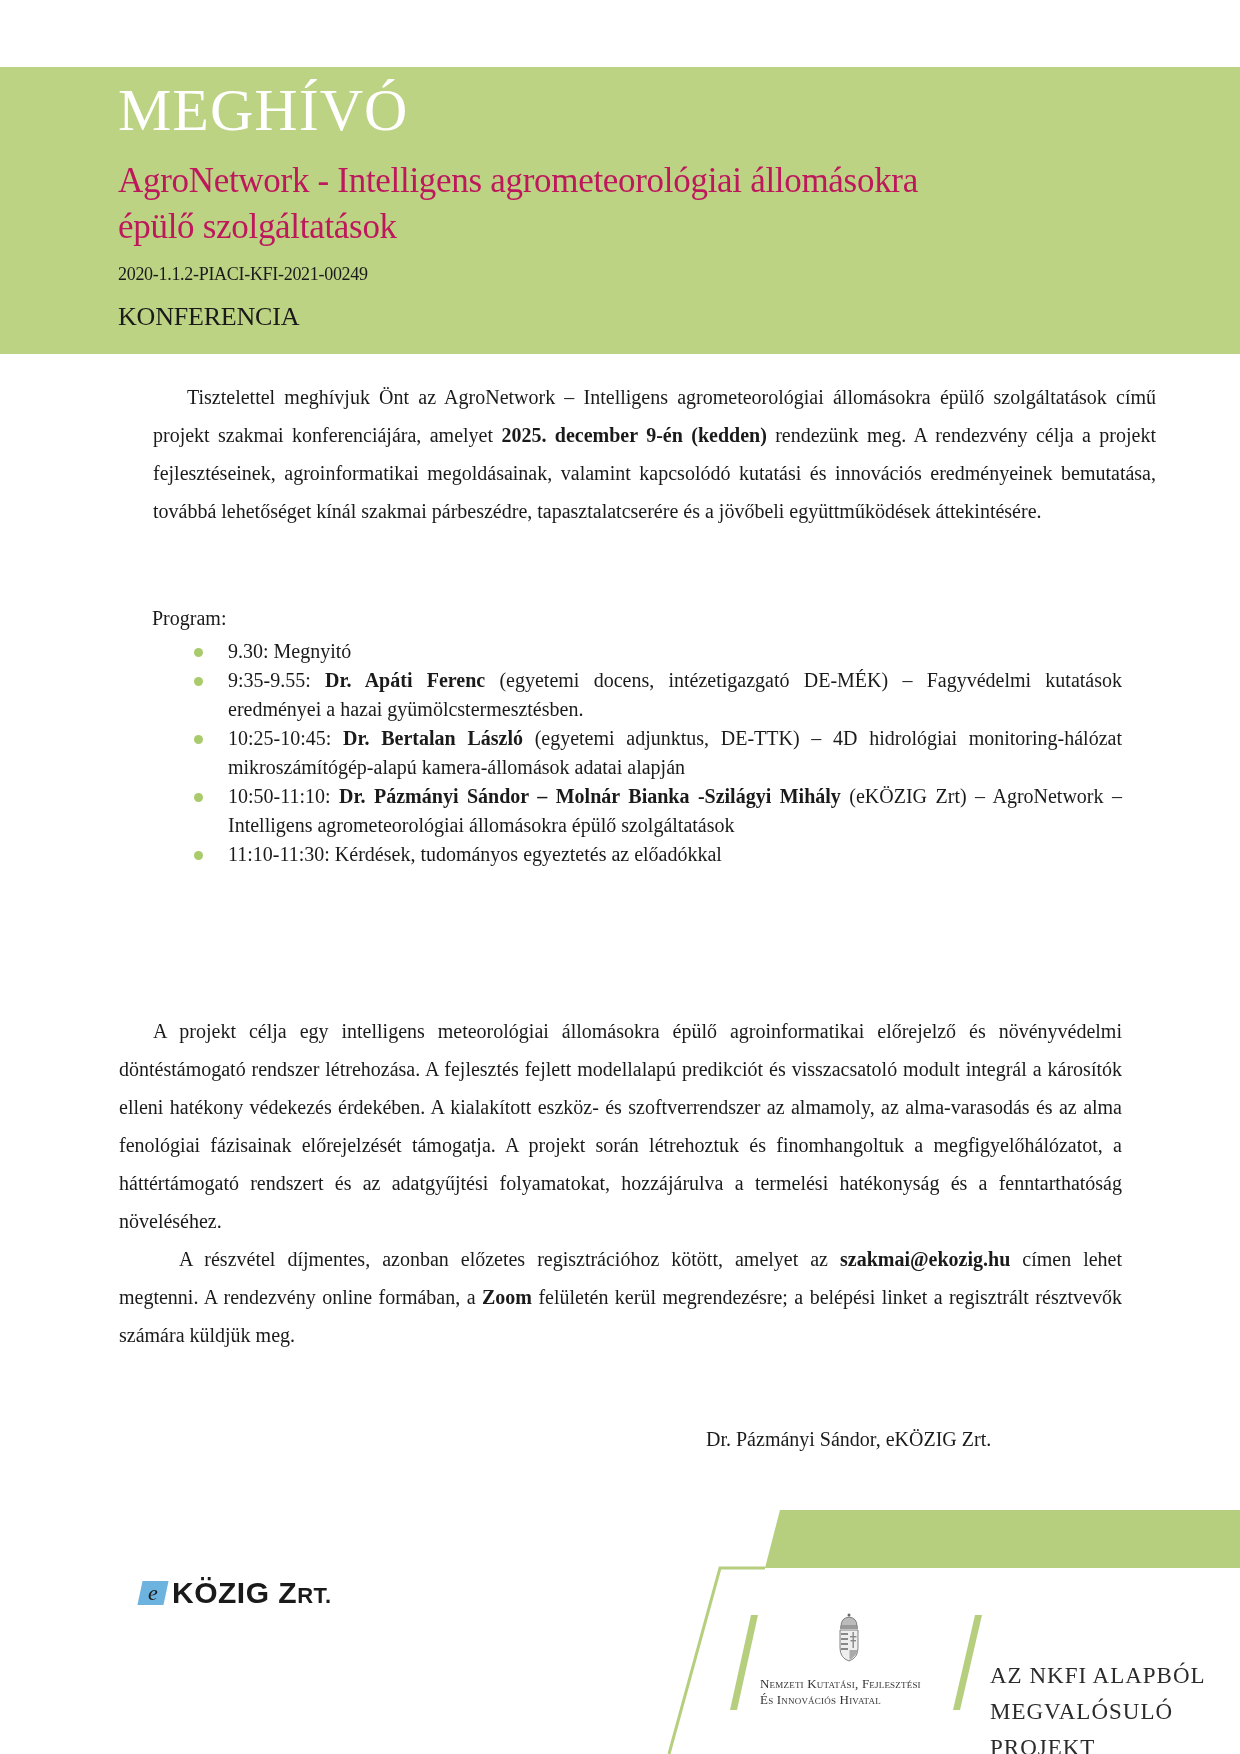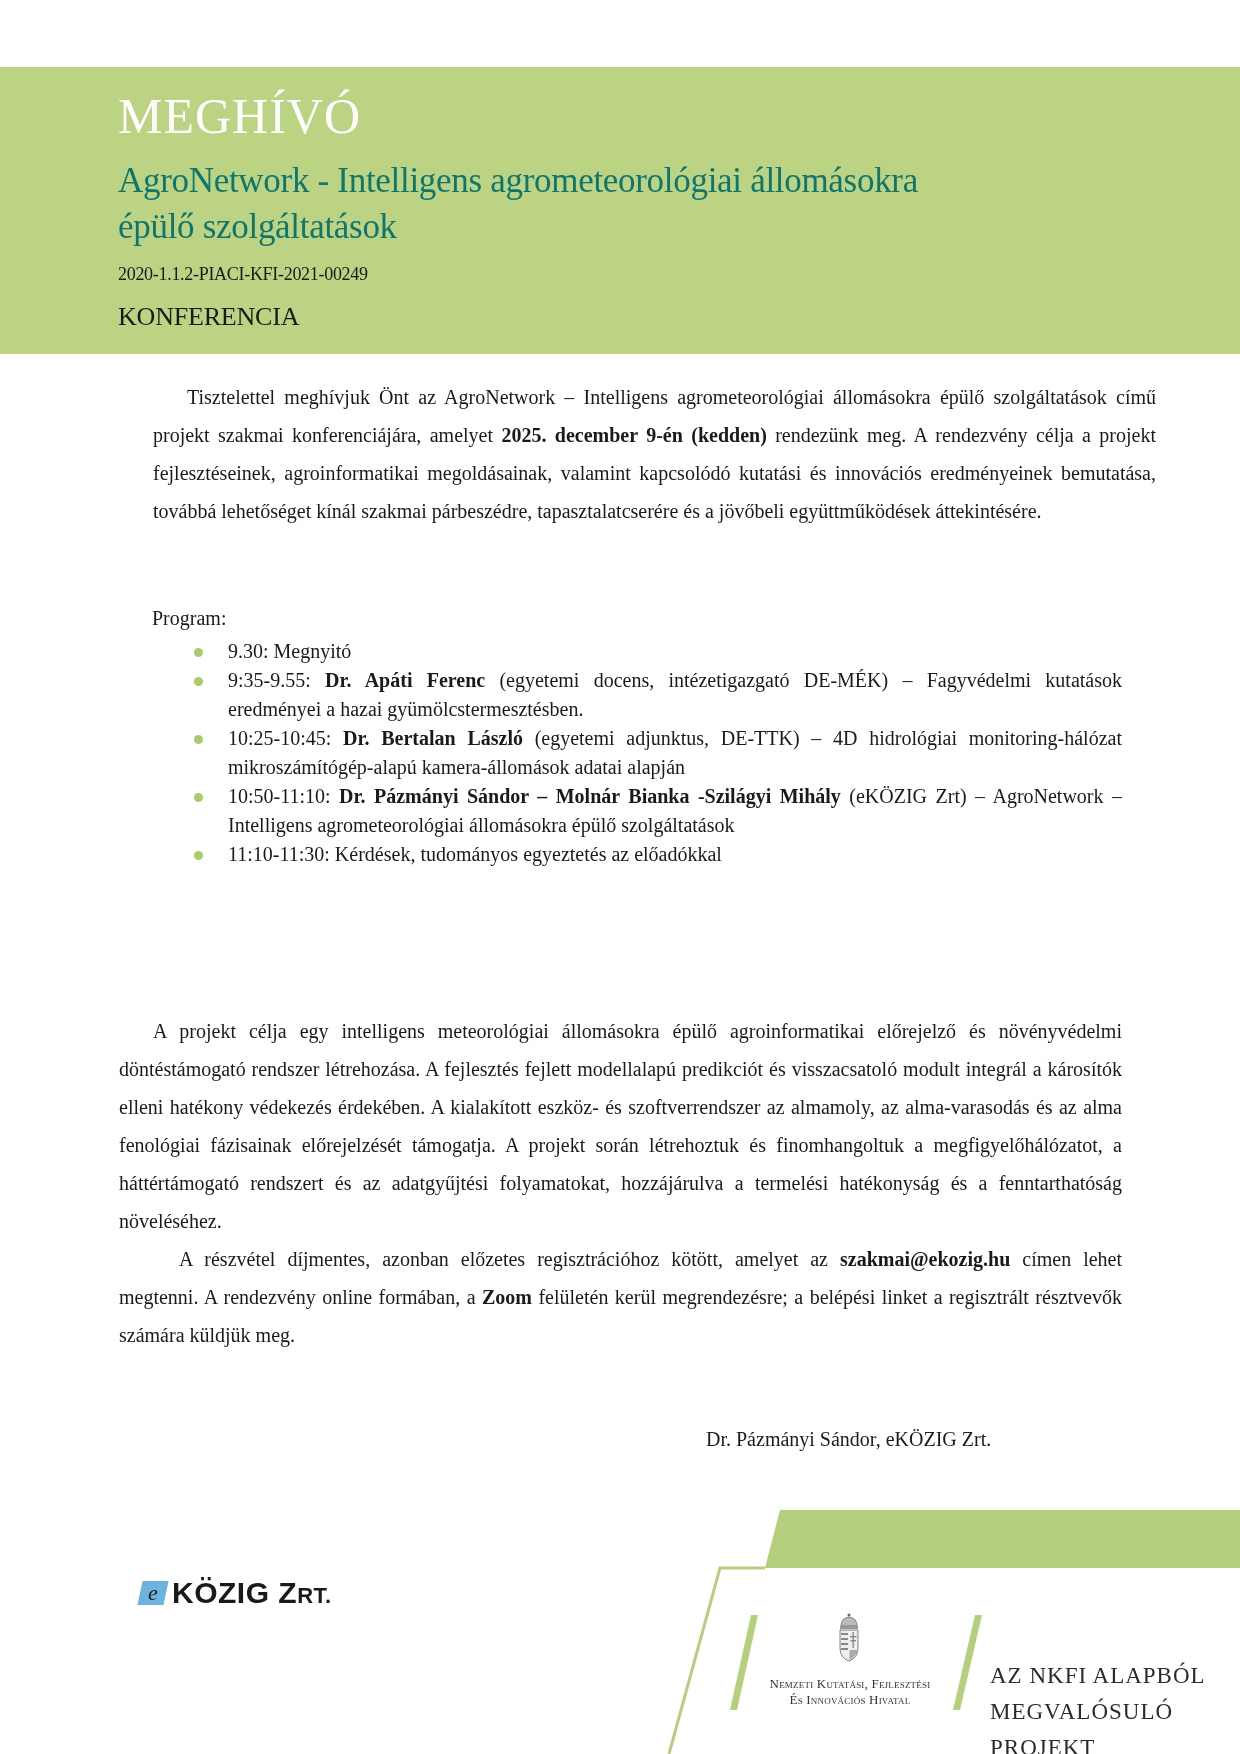--- a/index.html
+++ b/index.html
@@ -4,27 +4,27 @@
   <style>
     * { margin: 0; padding: 0; box-sizing: border-box; }
     html, body { width: 1240px; height: 1754px; background: #ffffff; overflow: hidden; }
     body { position: relative; font-family: "Liberation Serif", "DejaVu Serif", serif; color: #1a1a1a; }
 
     .header-band {
       position: absolute; left: 0; top: 67px; width: 1240px; height: 287px;
       background: #BDD384;
     }
     .header-title {
-      position: absolute; left: 118px; top: 91px;
-      font-size: 50px; color: #ffffff; letter-spacing: 1px; line-height: 1;
+      position: absolute; left: 118px; top: 80px;
+      font-size: 60px; color: #ffffff; letter-spacing: 1px; line-height: 1;
       font-weight: normal;
     }
     .header-subtitle {
       position: absolute; left: 118px; top: 158px; width: 960px;
-      font-size: 35px; line-height: 46px; color: #0f766e; letter-spacing: -0.3px;
+      font-size: 35px; line-height: 46px; color: #be185d; letter-spacing: -0.3px;
     }
     .header-code {
       position: absolute; left: 118px; top: 264px;
       font-size: 18px; color: #1a1a1a; letter-spacing: -0.3px;
     }
     .header-kind {
       position: absolute; left: 118px; top: 302px;
       font-size: 26px; color: #1a1a1a; letter-spacing: -0.2px;
     }
 
@@ -81,21 +81,21 @@
     }
     .ekozig-text small { font-size: 22px; }
 
     .footer-svg { position: absolute; left: 0; top: 0; width: 1240px; height: 1754px; pointer-events: none; }
 
     .crest {
       position: absolute; left: 837px; top: 1612px; width: 24px; height: 52px;
     }
     .nkfih-name {
       position: absolute; left: 760px; top: 1676px; width: 180px;
-      text-align: center; font-size: 13px; line-height: 16px; color: #333;
+      text-align: left; font-size: 13px; line-height: 16px; color: #333;
       font-variant: small-caps; letter-spacing: 0.2px;
     }
     .nkfi-project {
       position: absolute; left: 990px; top: 1610px;
       font-size: 23px; line-height: 36px; color: #2b2b2b; letter-spacing: 1px; margin-top: 48px;
     }
   </style>
 </head>
 <body>
 

